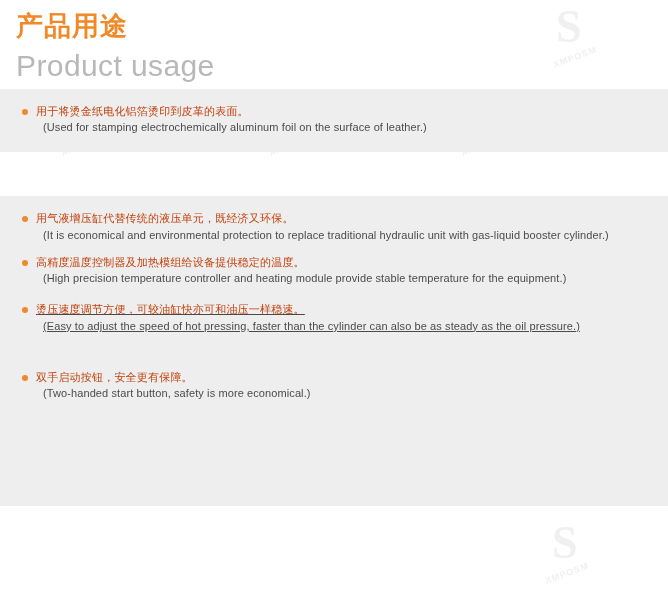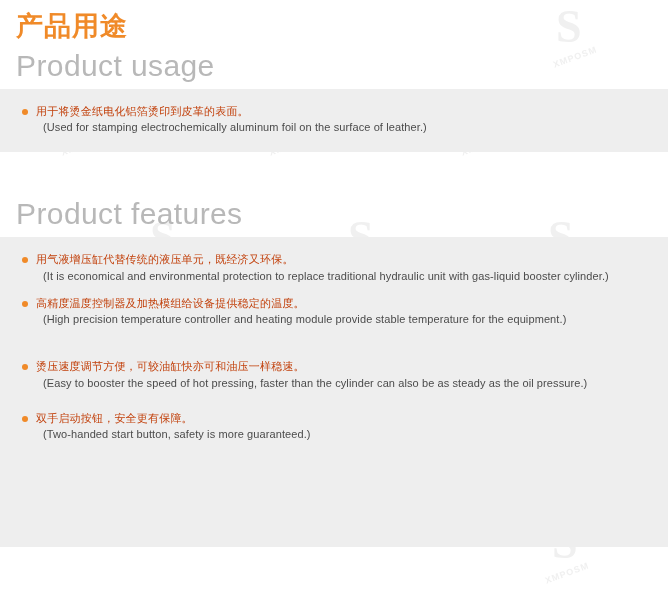--- a/index.html
+++ b/index.html
@@ -179,42 +179,41 @@
         <div class="line-en">(Used for stamping electrochemically aluminum foil on the surface of leather.)</div>
       </li>
     </ul>
   </div>
 </div>
 
 <div class="gap-white"></div>
 
 <div class="section">
   <div class="section-head">
-    <h2 class="title-en">Product features</h2>
   </div>
 </div>
 
 <div class="panel" style="min-height:310px;">
   <div class="panel-inner">
     <ul class="bullets">
       <li>
         <span class="dot"></span>
         <div class="line-cn">用气液增压缸代替传统的液压单元，既经济又环保。</div>
         <div class="line-en">(It is economical and environmental protection to replace traditional hydraulic unit with gas-liquid booster cylinder.)</div>
       </li>
       <li>
         <span class="dot"></span>
         <div class="line-cn">高精度温度控制器及加热模组给设备提供稳定的温度。</div>
         <div class="line-en">(High precision temperature controller and heating module provide stable temperature for the equipment.)</div>
       </li>
-      <li class="spacer-li" style="margin-top:30px;">
+      <li class="spacer-li" style="margin-top:14px;text-decoration:underline;">
         <span class="dot"></span>
         <div class="line-cn">烫压速度调节方便，可较油缸快亦可和油压一样稳速。</div>
-        <div class="line-en">(Easy to booster the speed of hot pressing, faster than the cylinder can also be as steady as the oil pressure.)</div>
-      </li>
-      <li style="margin-top:18px;">
+        <div class="line-en">(Easy to adjust the speed of hot pressing, faster than the cylinder can also be as steady as the oil pressure.)</div>
+      </li>
+      <li style="margin-top:34px;">
         <span class="dot"></span>
         <div class="line-cn">双手启动按钮，安全更有保障。</div>
-        <div class="line-en">(Two-handed start button, safety is more guaranteed.)</div>
+        <div class="line-en">(Two-handed start button, safety is more economical.)</div>
       </li>
     </ul>
   </div>
 </div>
 
 </body></html>

